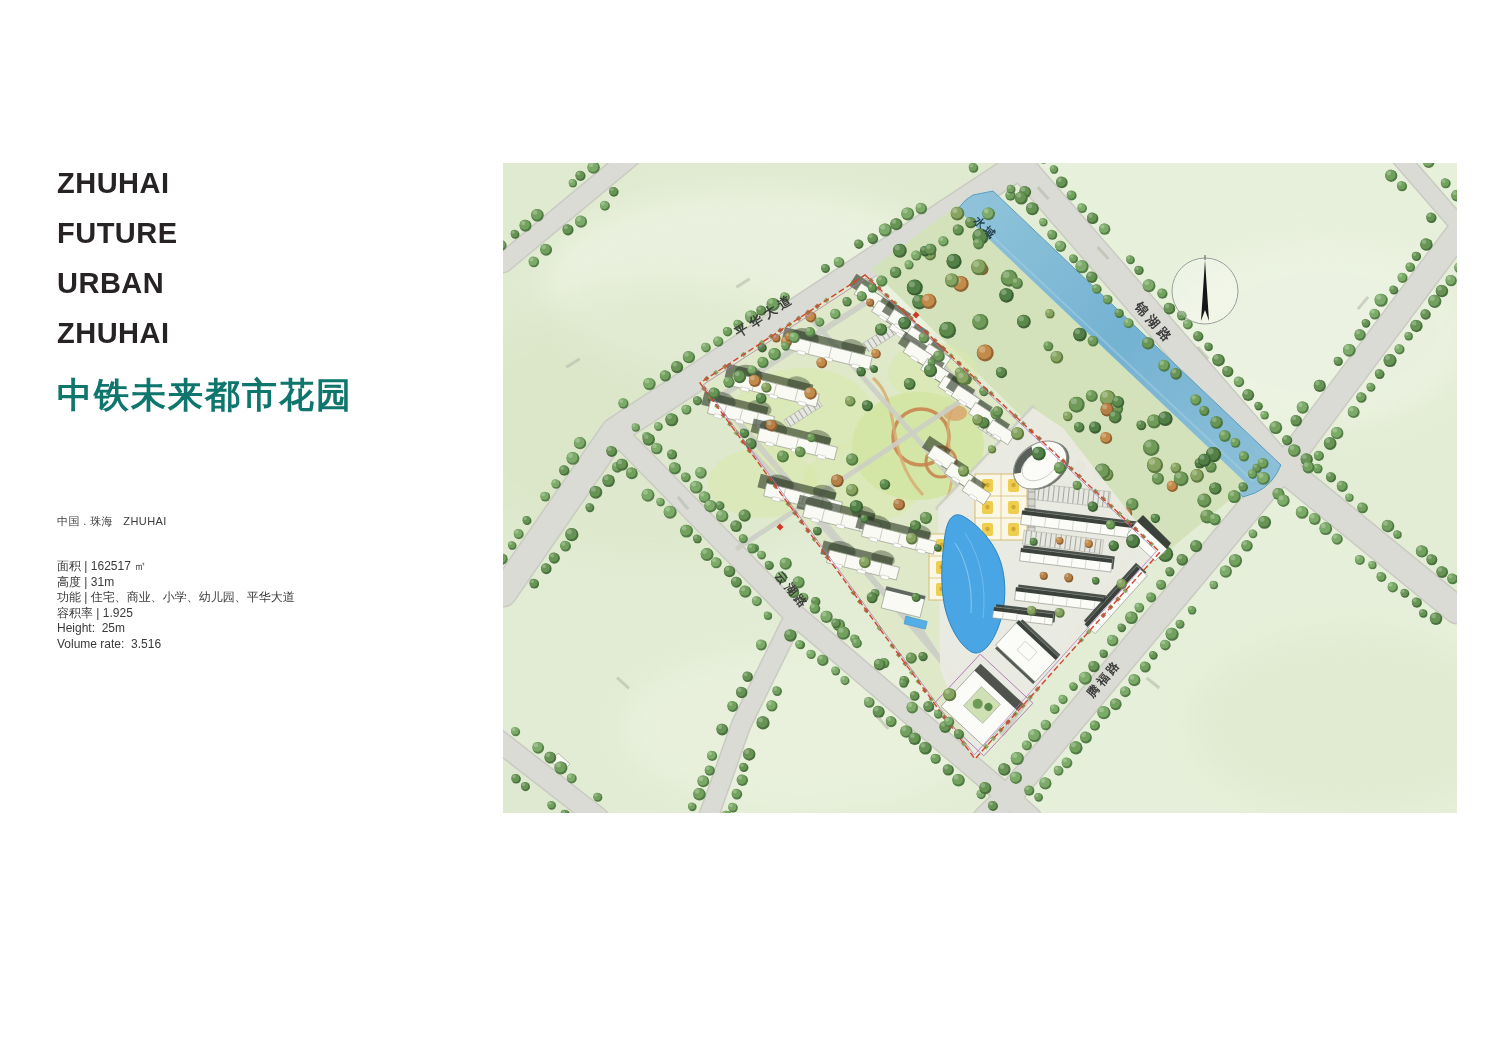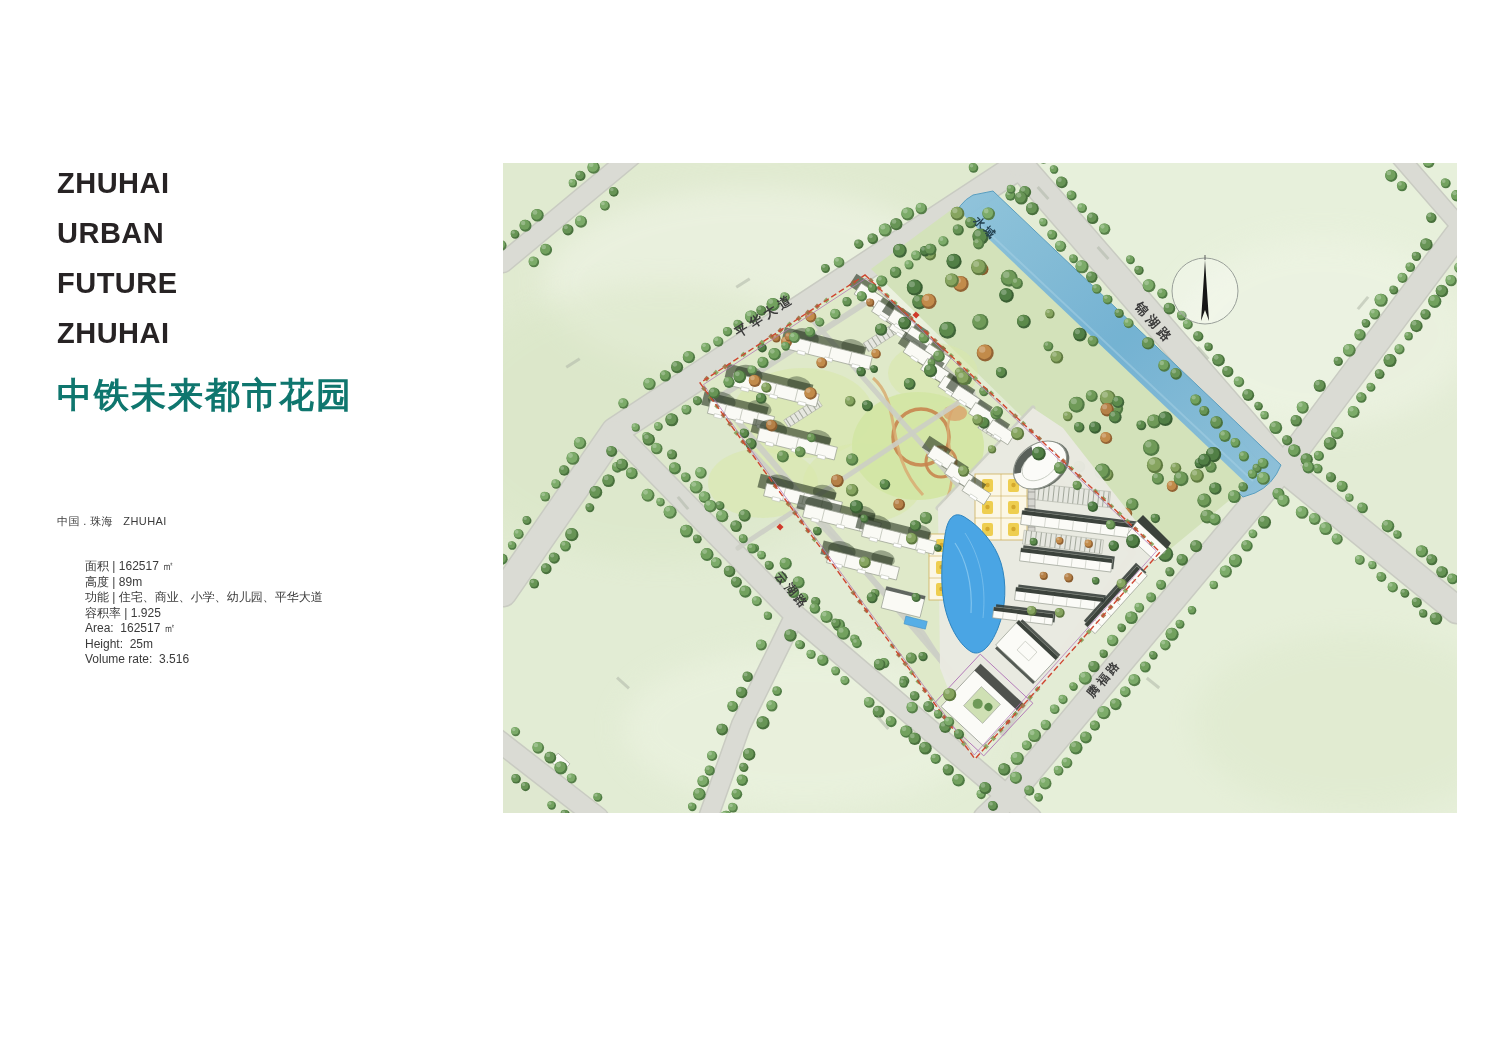--- a/index.html
+++ b/index.html
@@ -2,48 +2,47 @@
 <html><head>
 <meta charset="utf-8">
 <style>
   html,body{margin:0;padding:0;background:#ffffff;}
   .page{position:relative;width:1500px;height:1061px;background:#fff;overflow:hidden;
         font-family:"Liberation Sans","DejaVu Sans",sans-serif;}
   .sidebar{position:absolute;left:57px;top:158px;width:420px;color:#272324;}
   .title-line{font-size:29px;font-weight:800;line-height:50px;letter-spacing:0.5px;color:#272324;}
   .subtitle-cn{margin-top:14px;font-size:35px;font-weight:600;letter-spacing:2px;color:#0f766e;}
   .location{margin-top:95px;font-size:11px;color:#3a3a3a;letter-spacing:0.4px;white-space:pre;}
-  .stats{margin-top:30px;margin-left:28px;}
+  .stats{margin-top:30px;}
   .stat-row{font-size:12px;line-height:15.5px;color:#3a3a3a;white-space:pre;}
   .map-wrap{position:absolute;left:503px;top:163px;width:954px;height:650px;}
   svg text{font-family:"Liberation Sans","DejaVu Sans",sans-serif;}
   .roadlabel{font-size:13px;font-weight:700;fill:#3b3b3b;letter-spacing:4px;}
   .roadlabel2{font-size:12px;font-weight:700;fill:#3b3b3b;letter-spacing:3px;}
   .waterlabel{font-size:11px;font-weight:700;fill:#23404f;letter-spacing:3px;}
 </style>
 </head>
 <body>
 
 <div class="page">
 
   <div class="sidebar">
     <div>
       <div class="title-line">ZHUHAI</div>
+      <div class="title-line">FUTURE</div>
       <div class="title-line">URBAN</div>
-      <div class="title-line">FUTURE</div>
       <div class="title-line">ZHUHAI</div>
     </div>
     <div class="subtitle-cn">中铁未来都市花园</div>
     <div class="location">中国 . 珠海   ZHUHAI</div>
     <div class="stats">
       <div class="stat-row">面积 | 162517 ㎡</div>
-      <div class="stat-row">高度 | 89m</div>
+      <div class="stat-row">高度 | 31m</div>
       <div class="stat-row">功能 | 住宅、商业、小学、幼儿园、平华大道</div>
       <div class="stat-row">容积率 | 1.925</div>
-      <div class="stat-row">Area:  162517 ㎡</div>
       <div class="stat-row">Height:  25m</div>
       <div class="stat-row">Volume rate:  3.516</div>
     </div>
   </div>
 
   <div class="map-wrap">
     <svg id="plan" width="954" height="650" viewBox="0 0 954 650">
       <defs>
         <filter id="soft" x="-40%" y="-40%" width="180%" height="180%">
             <feGaussianBlur stdDeviation="14"></feGaussianBlur>

